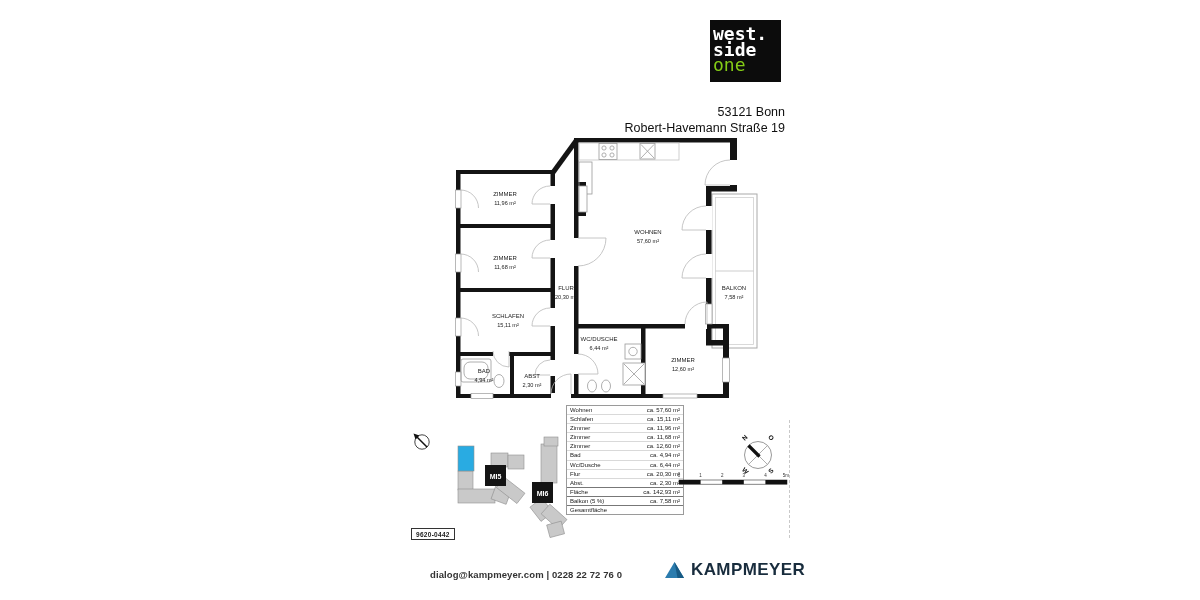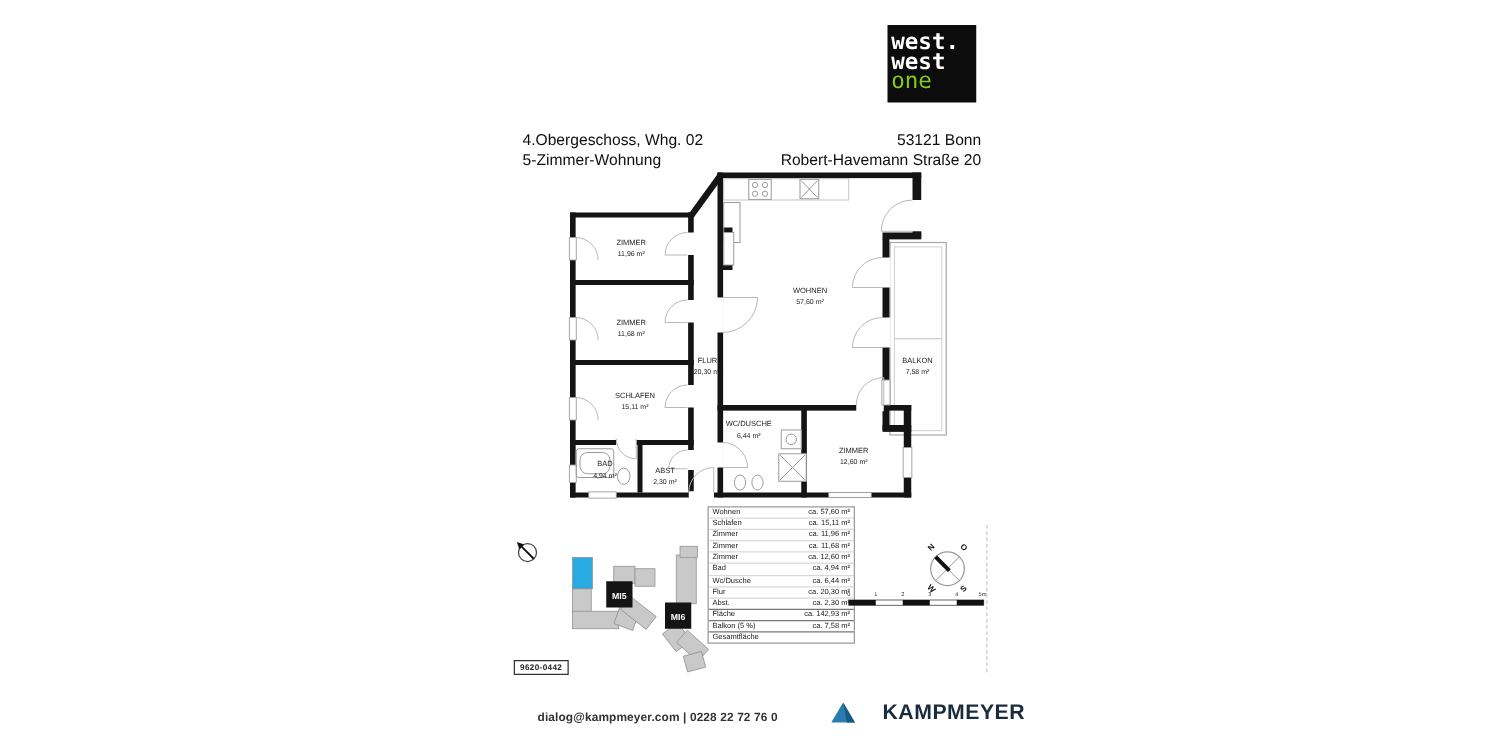--- a/index.html
+++ b/index.html
@@ -23,48 +23,44 @@
                    padding:0 3px;color:#1a1a1a;border-top:1px solid #d9d9d9;}
   .area-table .row:first-child{border-top:none;}
   .area-table .row.sep{border-top:1px solid #777;}
 
   
   .plan-number{left:411px;top:528px;border:1.2px solid #333;font-size:6.5px;font-weight:bold;
                padding:1.5px 4px;letter-spacing:.3px;color:#222;background:#fff;}
 
   
   .contact{left:418px;top:569px;font-size:9.5px;font-weight:bold;color:#333;letter-spacing:.1px;margin-left:12px;}
-  .km-logo{left:664px;top:560px;display:flex;align-items:center;gap:20px;}
+  .km-logo{left:664px;top:560px;display:flex;align-items:center;gap:5px;}
   .km-name{font-size:17px;font-weight:bold;color:#182c3d;letter-spacing:.4px;}
 
   .foldline{left:789px;top:420px;height:118px;width:0;border-left:1px dashed #c9c9c9;}
 
   
   svg text{font-family:"Liberation Sans",sans-serif;}
   .roomname{font-size:6px;fill:#1c1c1c;}
   .roomarea{font-size:5.6px;fill:#1c1c1c;}
 </style>
 </head>
 <body>
 
 <div class="page">
 
   <div class="abs brandbox">
     <div>west.</div>
-    <div>west</div>
+    <div>side</div>
     <div class="muted">one</div>
   </div>
 
-  <div class="abs hdr-left">
-    <div>4.Obergeschoss, Whg. 02</div>
-    <div>5-Zimmer-Wohnung</div>
-  </div>
   <div class="abs hdr-right">
     <div>53121 Bonn</div>
-    <div>Robert-Havemann Straße 20</div>
+    <div>Robert-Havemann Straße 19</div>
   </div>
 
   <svg class="abs" style="left:453px;top:130px;" width="310" height="280" viewBox="0 0 310 280">
 
     <g>
       <rect x="259" y="64" width="45" height="154" fill="#fff" stroke="#aaa" stroke-width="1"></rect>
       <rect x="262.5" y="67.5" width="38" height="147" fill="none" stroke="#d0d0d0" stroke-width="0.8"></rect>
       <line x1="262.5" y1="141" x2="300.5" y2="141" stroke="#c0c0c0" stroke-width="0.8"></line>
     </g>
 

